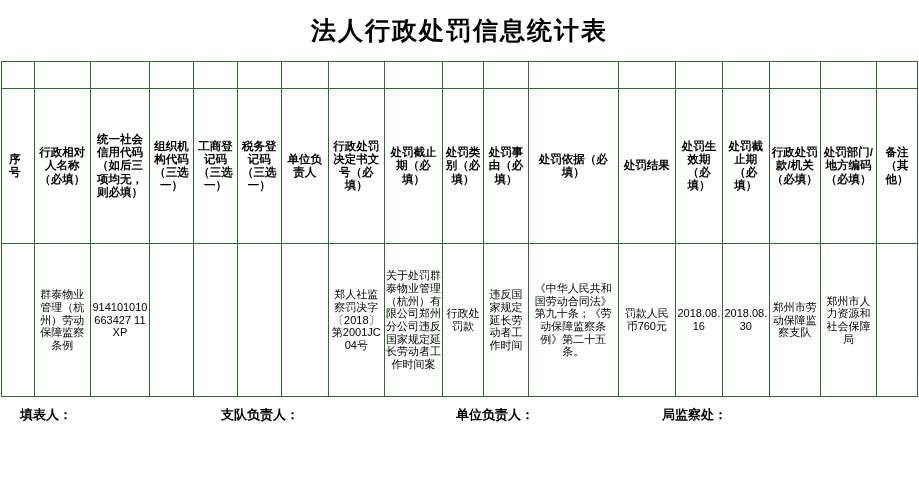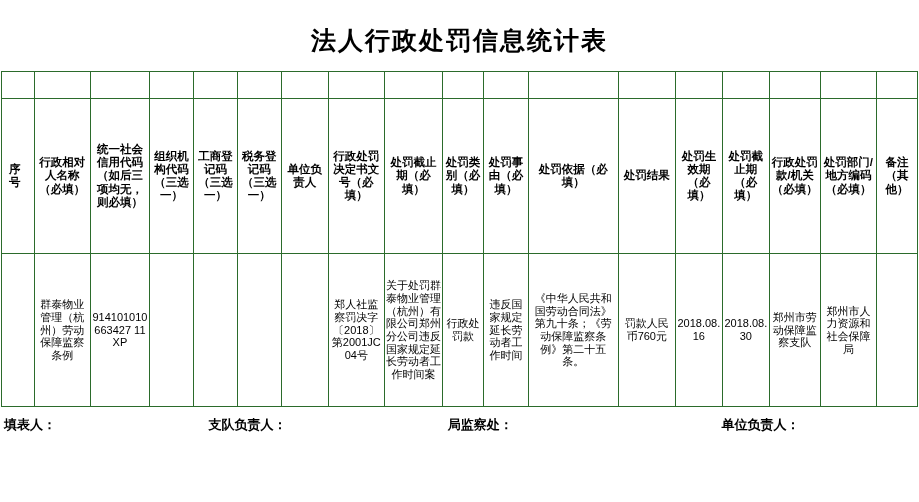--- a/index.html
+++ b/index.html
@@ -17,23 +17,23 @@
   .page {
     position: relative;
     width: 919px;
     height: 502px;
   }
   .title {
     text-align: center;
     font-size: 25px;
     font-weight: bold;
     letter-spacing: 2px;
+    padding-top: 14px;
     padding-bottom: 14px;
     font-family: "Liberation Serif", serif;
-    margin-top: 24px;
   }
   table.main {
     border-collapse: collapse;
     width: 917px;
     margin: 0 1px;
     table-layout: fixed;
   }
   table.main td, table.main th {
     border: 1px solid #2b6b2b;
     padding: 2px 1px;
@@ -57,21 +57,21 @@
     height: 148px;
     vertical-align: middle;
     font-size: 11px;
   }
   .footer {
     display: flex;
     align-items: center;
     height: 36px;
     font-size: 13px;
     font-weight: bold;
-    padding-left: 4px;
+    padding-left: 20px;
     box-sizing: border-box;
     gap: 12px;
   }
   .footer .cell {
     white-space: nowrap;
   }
   .f1 { width: 195px; }
   .f2 { width: 230px; }
   .f3 { width: 265px; }
   .f4 { width: 200px; }
@@ -171,17 +171,17 @@
       <td>郑州市人力资源和社会保障局</td>
       <td></td>
     </tr>
 
   </tbody>
     </table>
 
   <div class="footer">
     <span class="cell f1">填表人：</span>
     <span class="cell f2">支队负责人：</span>
+    <span class="cell f4">单位负责人：</span>
     <span class="cell f3">局监察处：</span>
-    <span class="cell f4">单位负责人：</span>
   </div>
 
 </div>
 
 </body></html>

